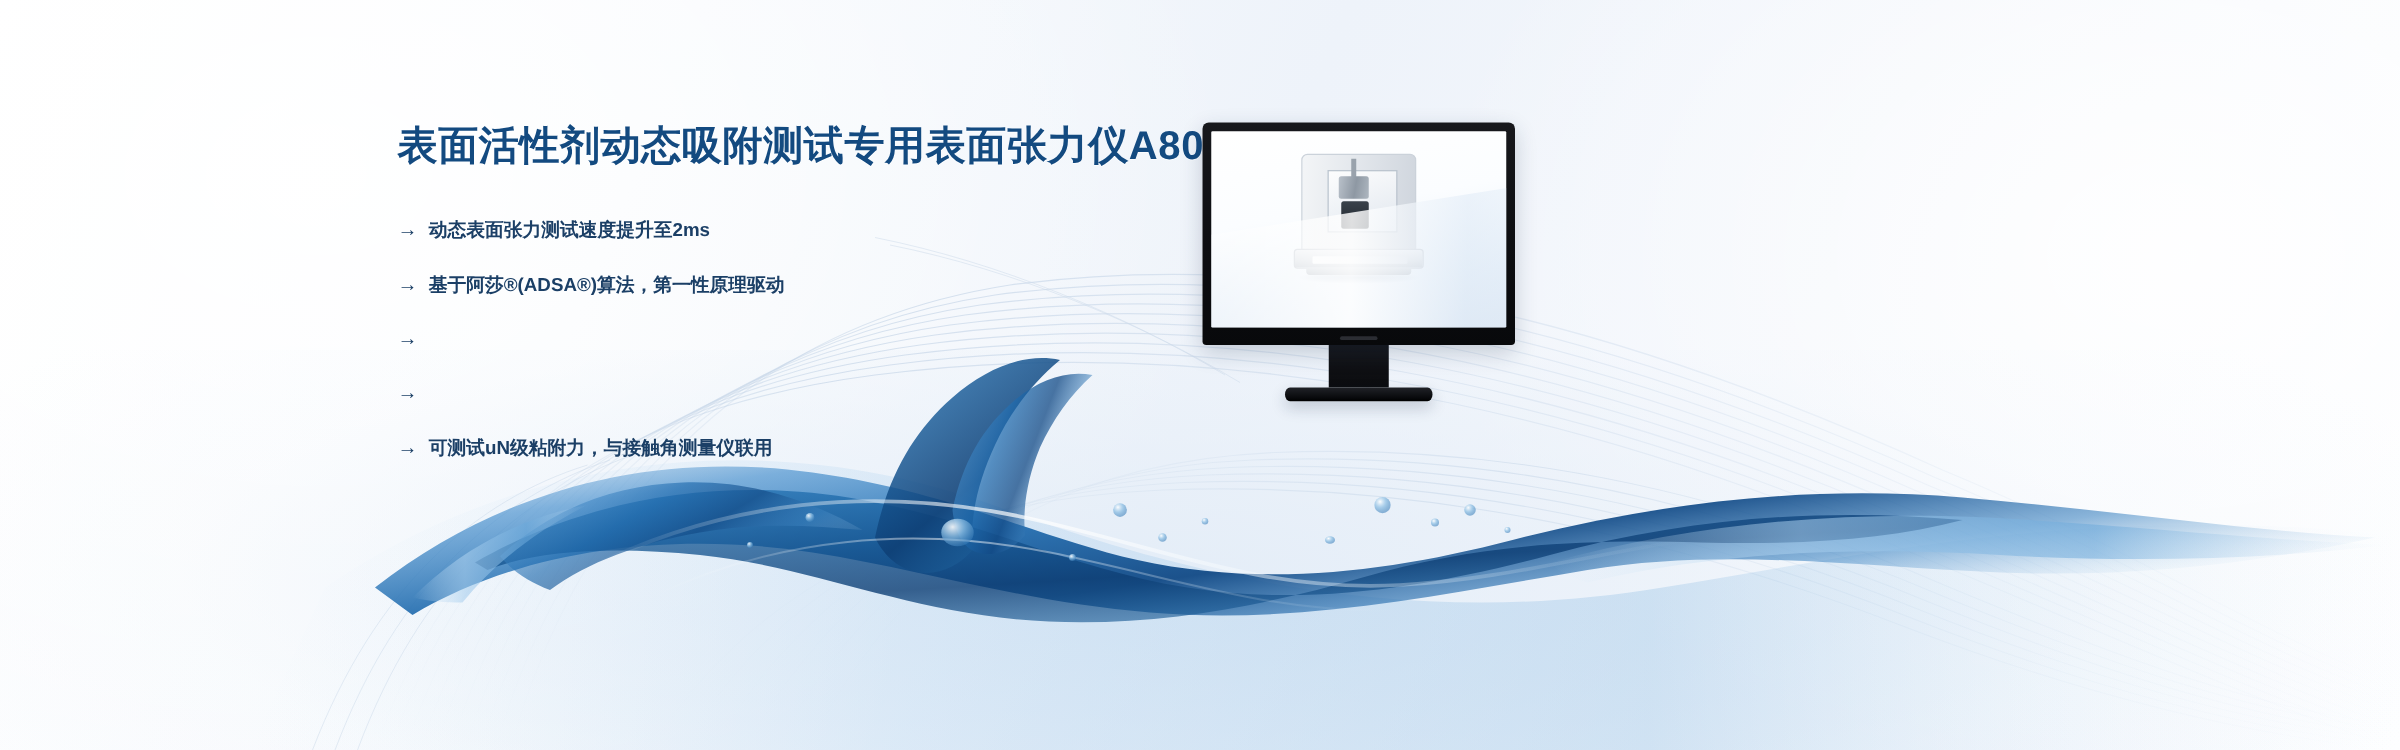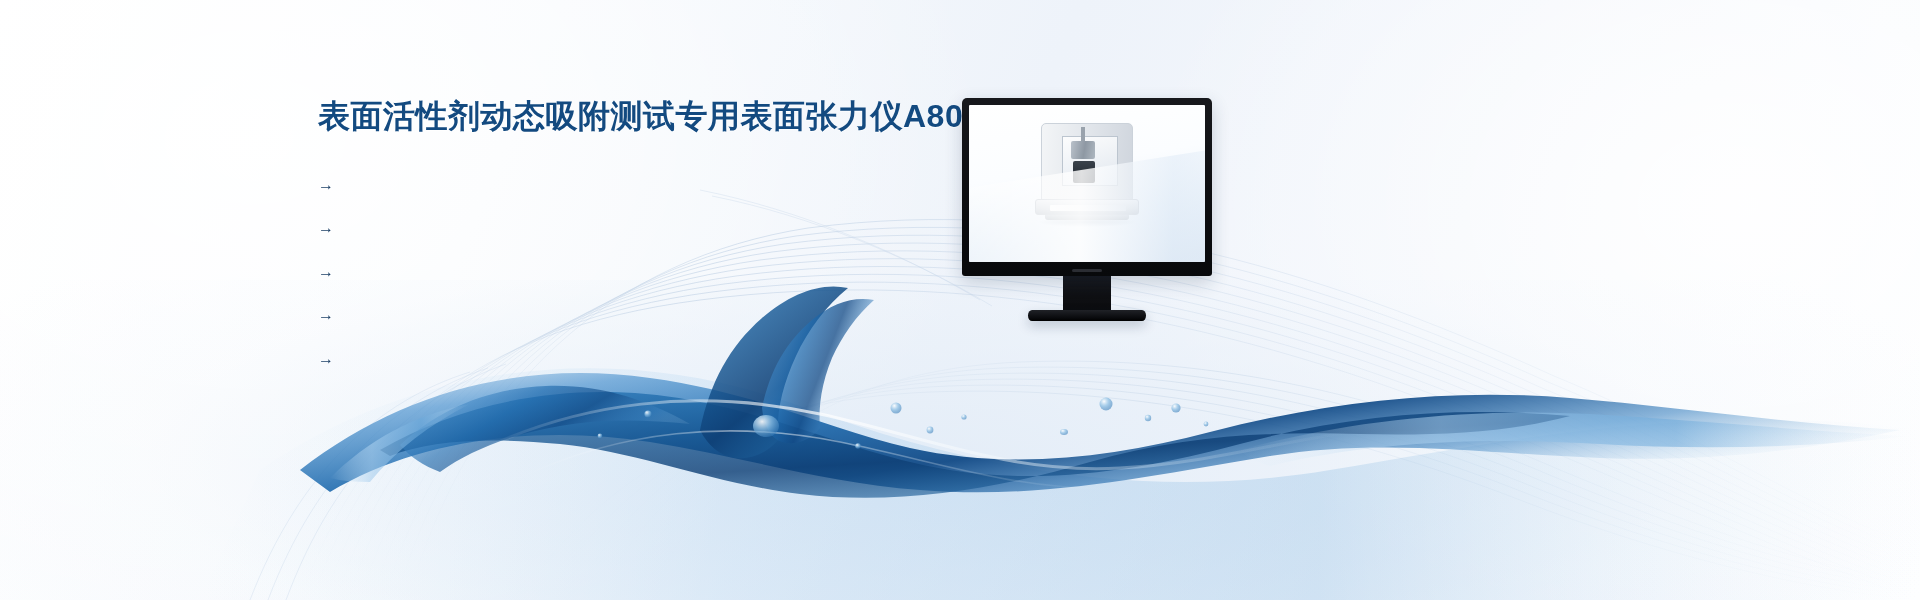--- a/index.html
+++ b/index.html
@@ -368,32 +368,35 @@
       <ellipse cx="1064" cy="432" rx="4" ry="3" fill="url(#dropGrad)"></ellipse>
     </g>
   </svg>
 
   <div class="copy">
     <h1 class="headline">表面活性剂动态吸附测试专用表面张力仪A80系列</h1>
 
     <ul class="bullets">
       <li class="bullet">
         <span class="arrow">→</span>
+        <span class="bullet-text">动态表面张力测试速度提升至2ms</span>
+      </li>
+      <li class="bullet">
+        <span class="arrow">→</span>
+        <span class="bullet-text">基于阿莎®(ADSA®)算法，第一性原理驱动</span>
       </li>
       <li class="bullet">
         <span class="arrow">→</span>
       </li>
       <li class="bullet">
         <span class="arrow">→</span>
       </li>
       <li class="bullet">
         <span class="arrow">→</span>
-      </li>
-      <li class="bullet">
-        <span class="arrow">→</span>
+        <span class="bullet-text">可测试uN级粘附力，与接触角测量仪联用</span>
       </li>
     </ul>
   </div>
 
   <div class="monitor">
     <div class="bezel">
       <div class="screen">
         <div class="device">
           <div class="dev-body">
             <div class="dev-window"></div>

